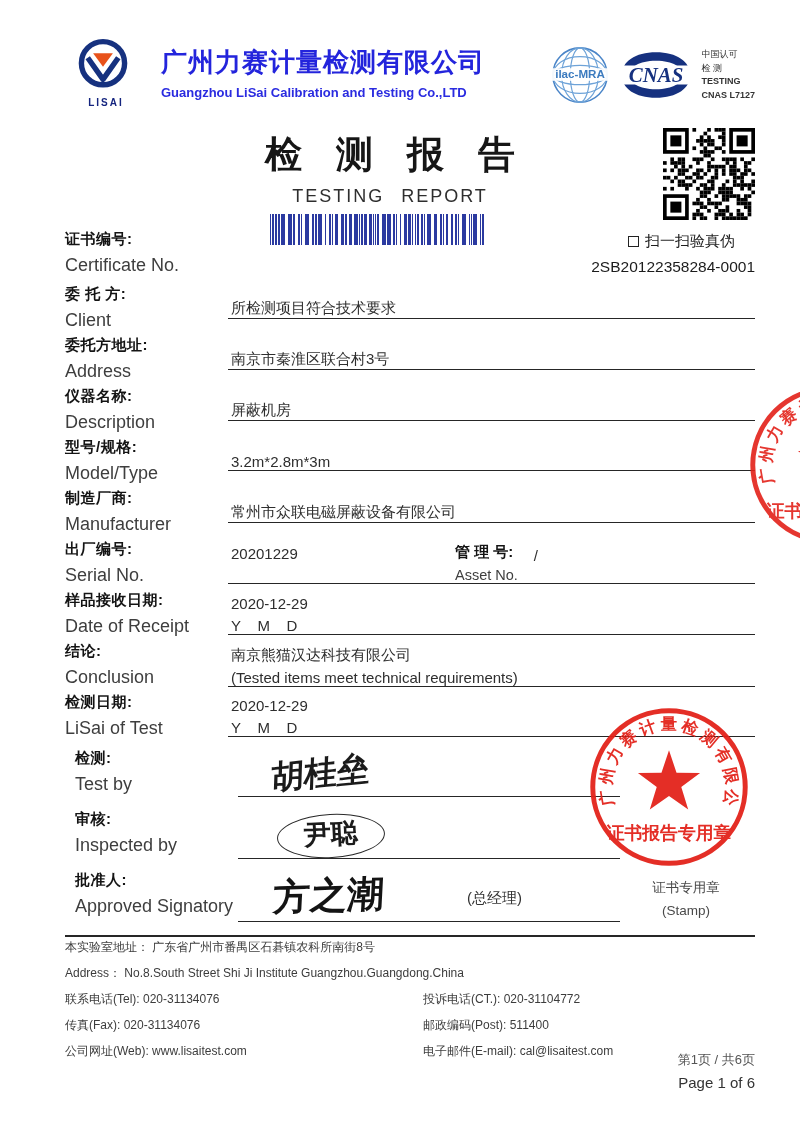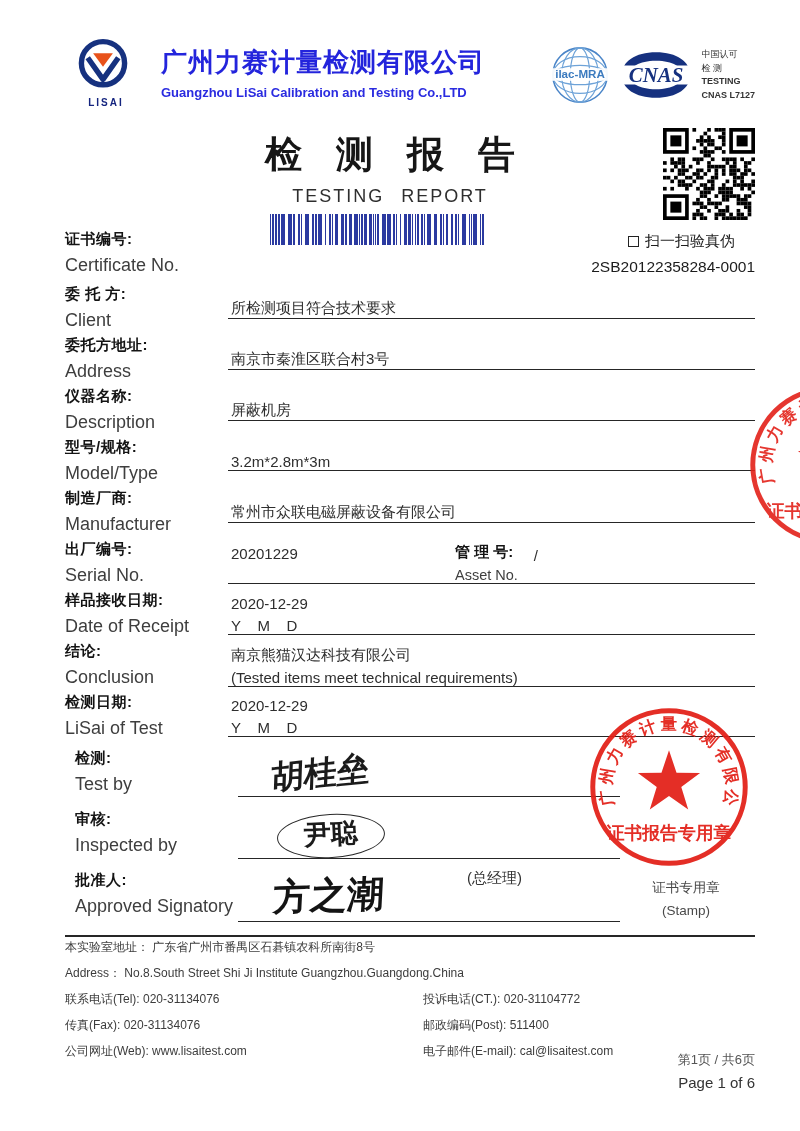--- a/index.html
+++ b/index.html
@@ -44,21 +44,21 @@
   .val2 { margin-top:4px; }
   .ymd { white-space:pre; margin-top:5px; color:#2e2e2e; }
   .serial-wrap { display:flex; }
   .serial-val { width:224px; flex:none; }
   .asset-cn { font-size:15px; font-weight:bold; color:#141414; margin-top:-2px; }
   .asset-en { font-size:14.5px; color:#3e3e3e; margin-top:5px; }
   .asset-val { margin-left:16px; padding-top:2px; }
   .sig1 { display:inline-block; font-size:33px; font-weight:bold; color:#1b1b1b; transform:rotate(-6deg) skewX(-8deg); margin:2px 0 0 30px; }
   .sig2 { display:inline-block; font-size:27px; font-weight:bold; color:#1b1b1b; transform:rotate(-3deg); border:1.8px solid #2a2a2a; border-radius:50%; padding:1px 26px 5px; margin:4px 0 0 36px; }
   .sig3 { display:inline-block; font-size:37px; font-weight:bold; color:#141414; transform:rotate(-2deg) skewX(-5deg); margin:3px 0 0 32px; }
-  .role { position:absolute; left:392px; top:8px; font-size:15px; color:#333; }
+  .role { position:absolute; left:392px; top:28px; font-size:15px; color:#333; }
   .stamp-label { position:absolute; left:552px; top:16px; width:118px; text-align:center; font-size:13.5px; color:#4a4a4a; line-height:1.7; }
   
   .lab-info { margin:13px 45px 0 65px; border-top:2.5px solid #262626; font-size:12px; color:#3c3c3c; }
   .fline { margin-top:9px; }
   .fline:first-child { margin-top:2px; }
   .fcols { display:flex; margin-top:9px; }
   .fcol-l { width:358px; flex:none; }
   .page-num { position:absolute; right:45px; bottom:40px; text-align:right; }
   .pn-cn { font-size:13px; color:#555; }
   .pn-en { font-size:15px; color:#333; margin-top:5px; }

